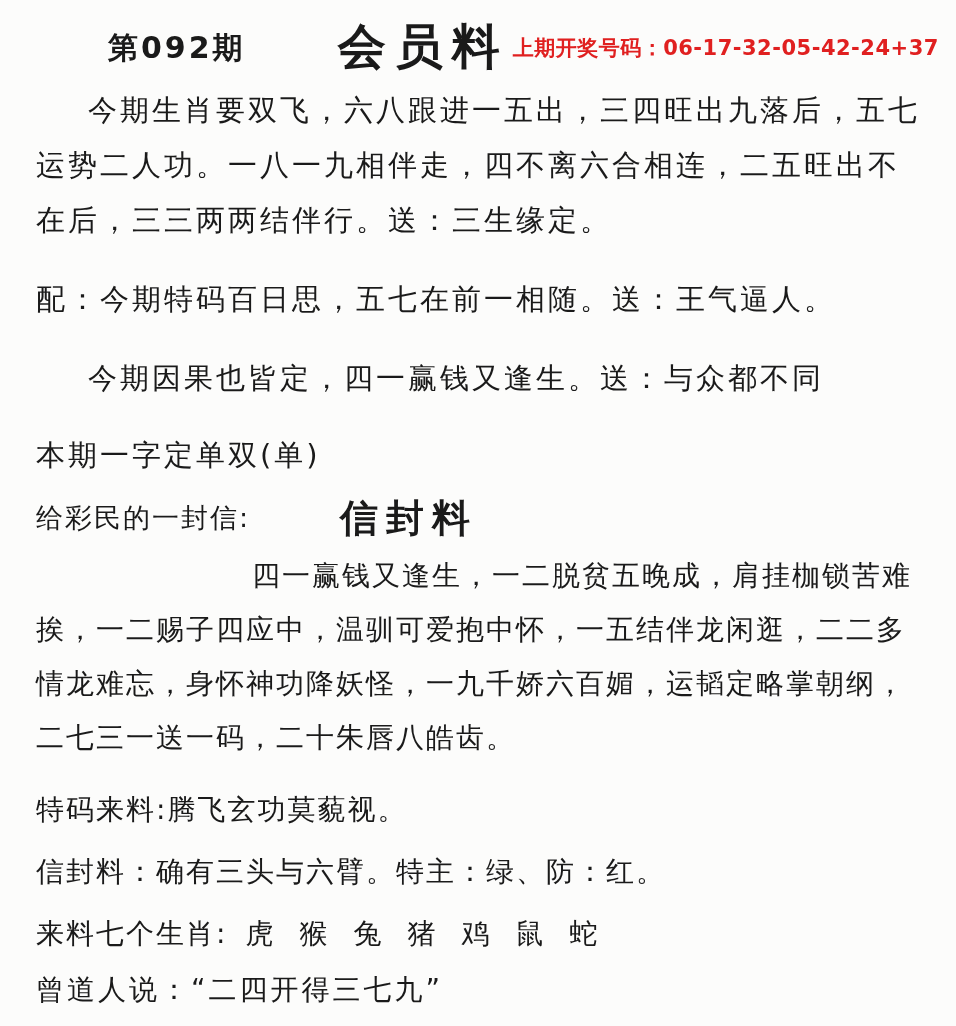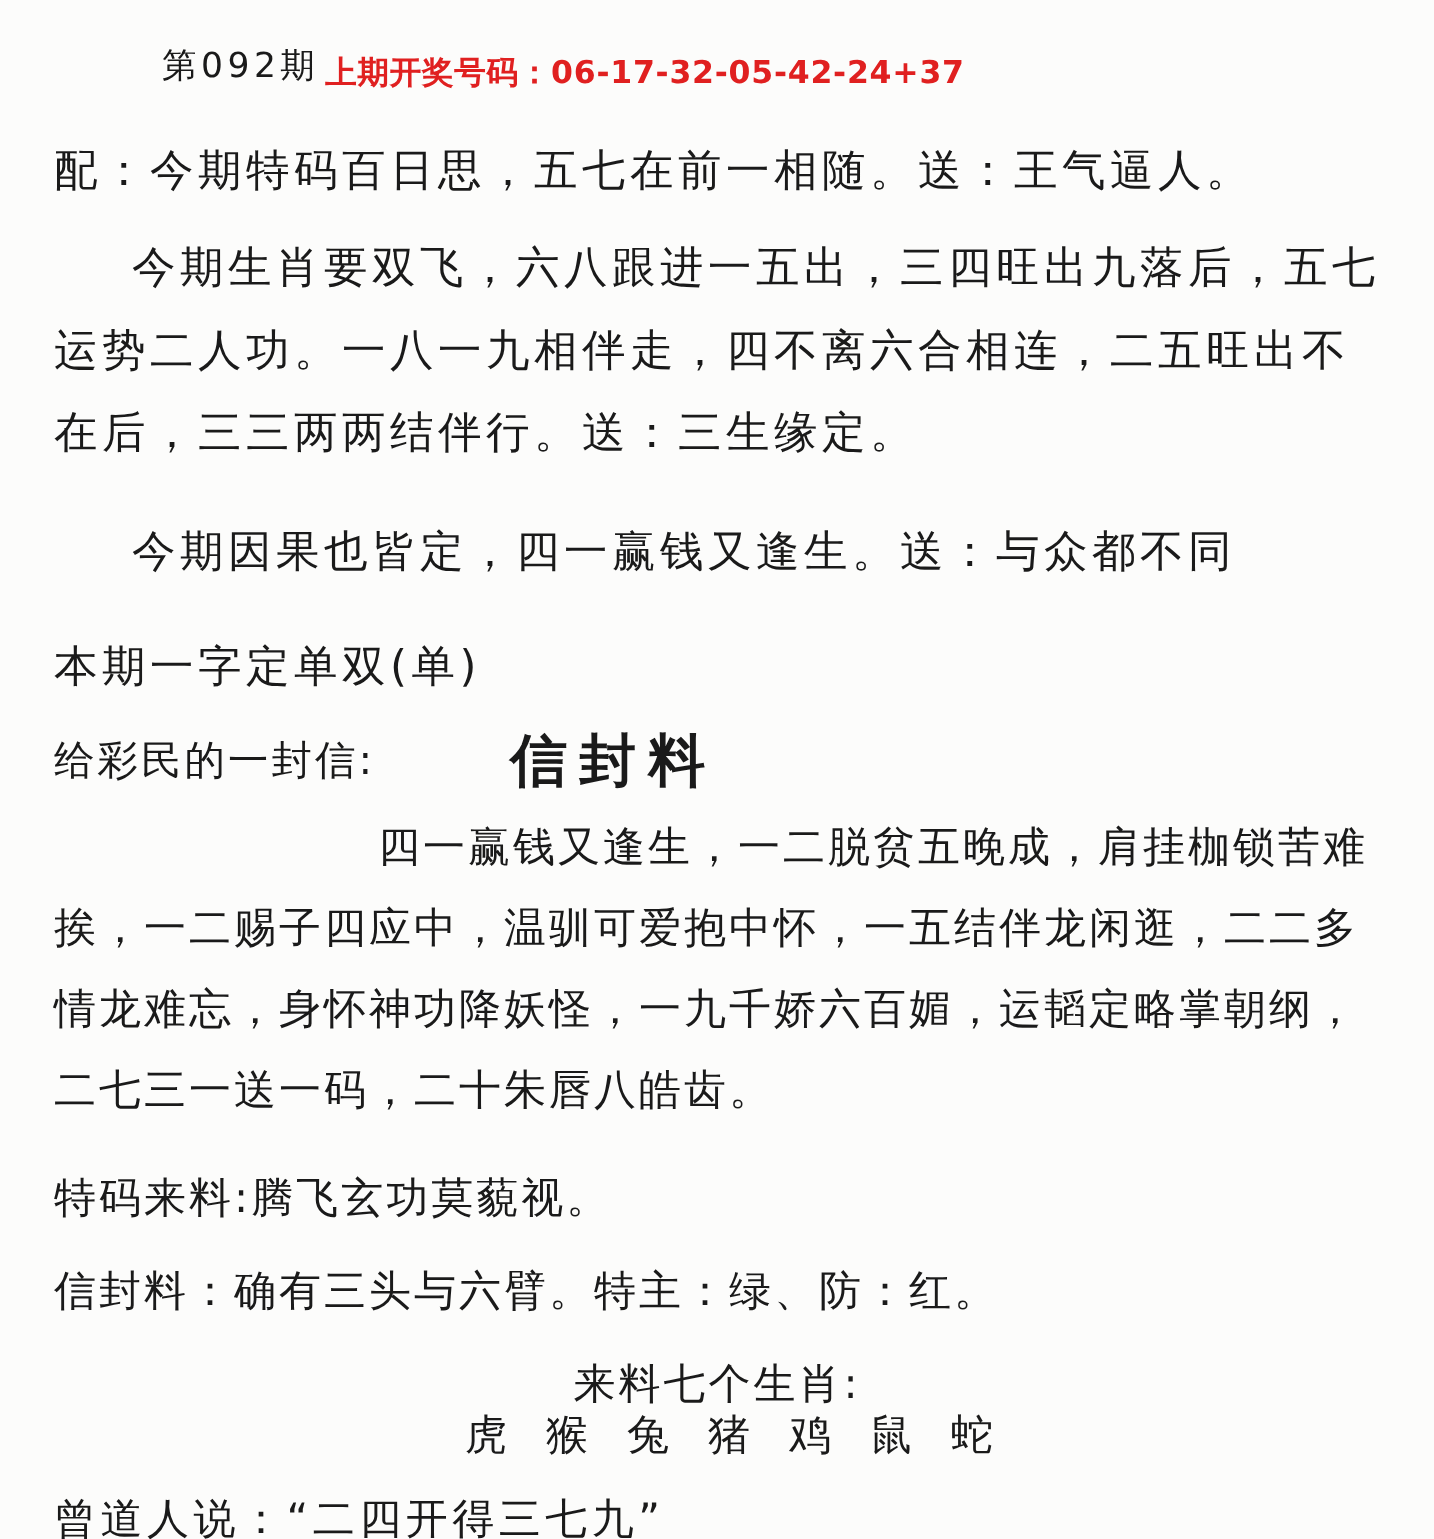--- a/index.html
+++ b/index.html
@@ -19,22 +19,22 @@
     box-sizing: border-box;
   }
   
   .header {
     display: flex;
     align-items: flex-start;
     padding: 20px 16px 0 108px;
     white-space: nowrap;
   }
   .issue-number {
-    font-size: 23px;
-    font-weight: normal;
+    font-size: 30px;
+    font-weight: bold;
     letter-spacing: 3px;
     margin-top: 8px;
   }
   .main-title {
     font-size: 48px;
     font-weight: bold;
     letter-spacing: 9px;
     line-height: 1.1;
     margin-left: 92px;
   }
@@ -86,46 +86,46 @@
   }
   .special-line  { margin-top: 18px; font-size: 28px; line-height: 34px; letter-spacing: 2px; }
   .envelope-line { margin-top: 12px; font-size: 28px; line-height: 34px; letter-spacing: 2px; }
   .zodiac-row {
     margin-top: 24px;
     font-size: 28px;
     line-height: 34px;
     display: flex;
     align-items: center;
     letter-spacing: 2px;
-    flex-direction: column;
   }
   .zodiac-list {
     display: flex;
     margin-left: 18px;
     gap: 24px;
   }
   .quote-line { margin-top: 22px; font-size: 28px; line-height: 34px; letter-spacing: 3px; }
 </style>
 </head>
 <body>
 
 <div class="page">
 
   <div class="header">
     <div class="issue-number">第092期</div>
+    <div class="main-title">会员料</div>
     <div class="last-draw">
       <span>上期开奖号码：</span><span>06-17-32-05-42-24+37</span>
     </div>
   </div>
 
   <div class="content">
 
+    <p class="para verse">今期生肖要双飞，六八跟进一五出，三四旺出九落后，五七运势二人功。一八一九相伴走，四不离六合相连，二五旺出不在后，三三两两结伴行。送：三生缘定。</p>
+
     <p class="para pair-line">配：今期特码百日思，五七在前一相随。送：王气逼人。</p>
-
-    <p class="para verse">今期生肖要双飞，六八跟进一五出，三四旺出九落后，五七运势二人功。一八一九相伴走，四不离六合相连，二五旺出不在后，三三两两结伴行。送：三生缘定。</p>
 
     <p class="para karma-line">今期因果也皆定，四一赢钱又逢生。送：与众都不同</p>
 
     <p class="para oddeven-line">本期一字定单双(单)</p>
 
     <div class="letter-head">
       <div class="letter-intro">给彩民的一封信:</div>
       <div class="letter-title">信封料</div>
     </div>
 

